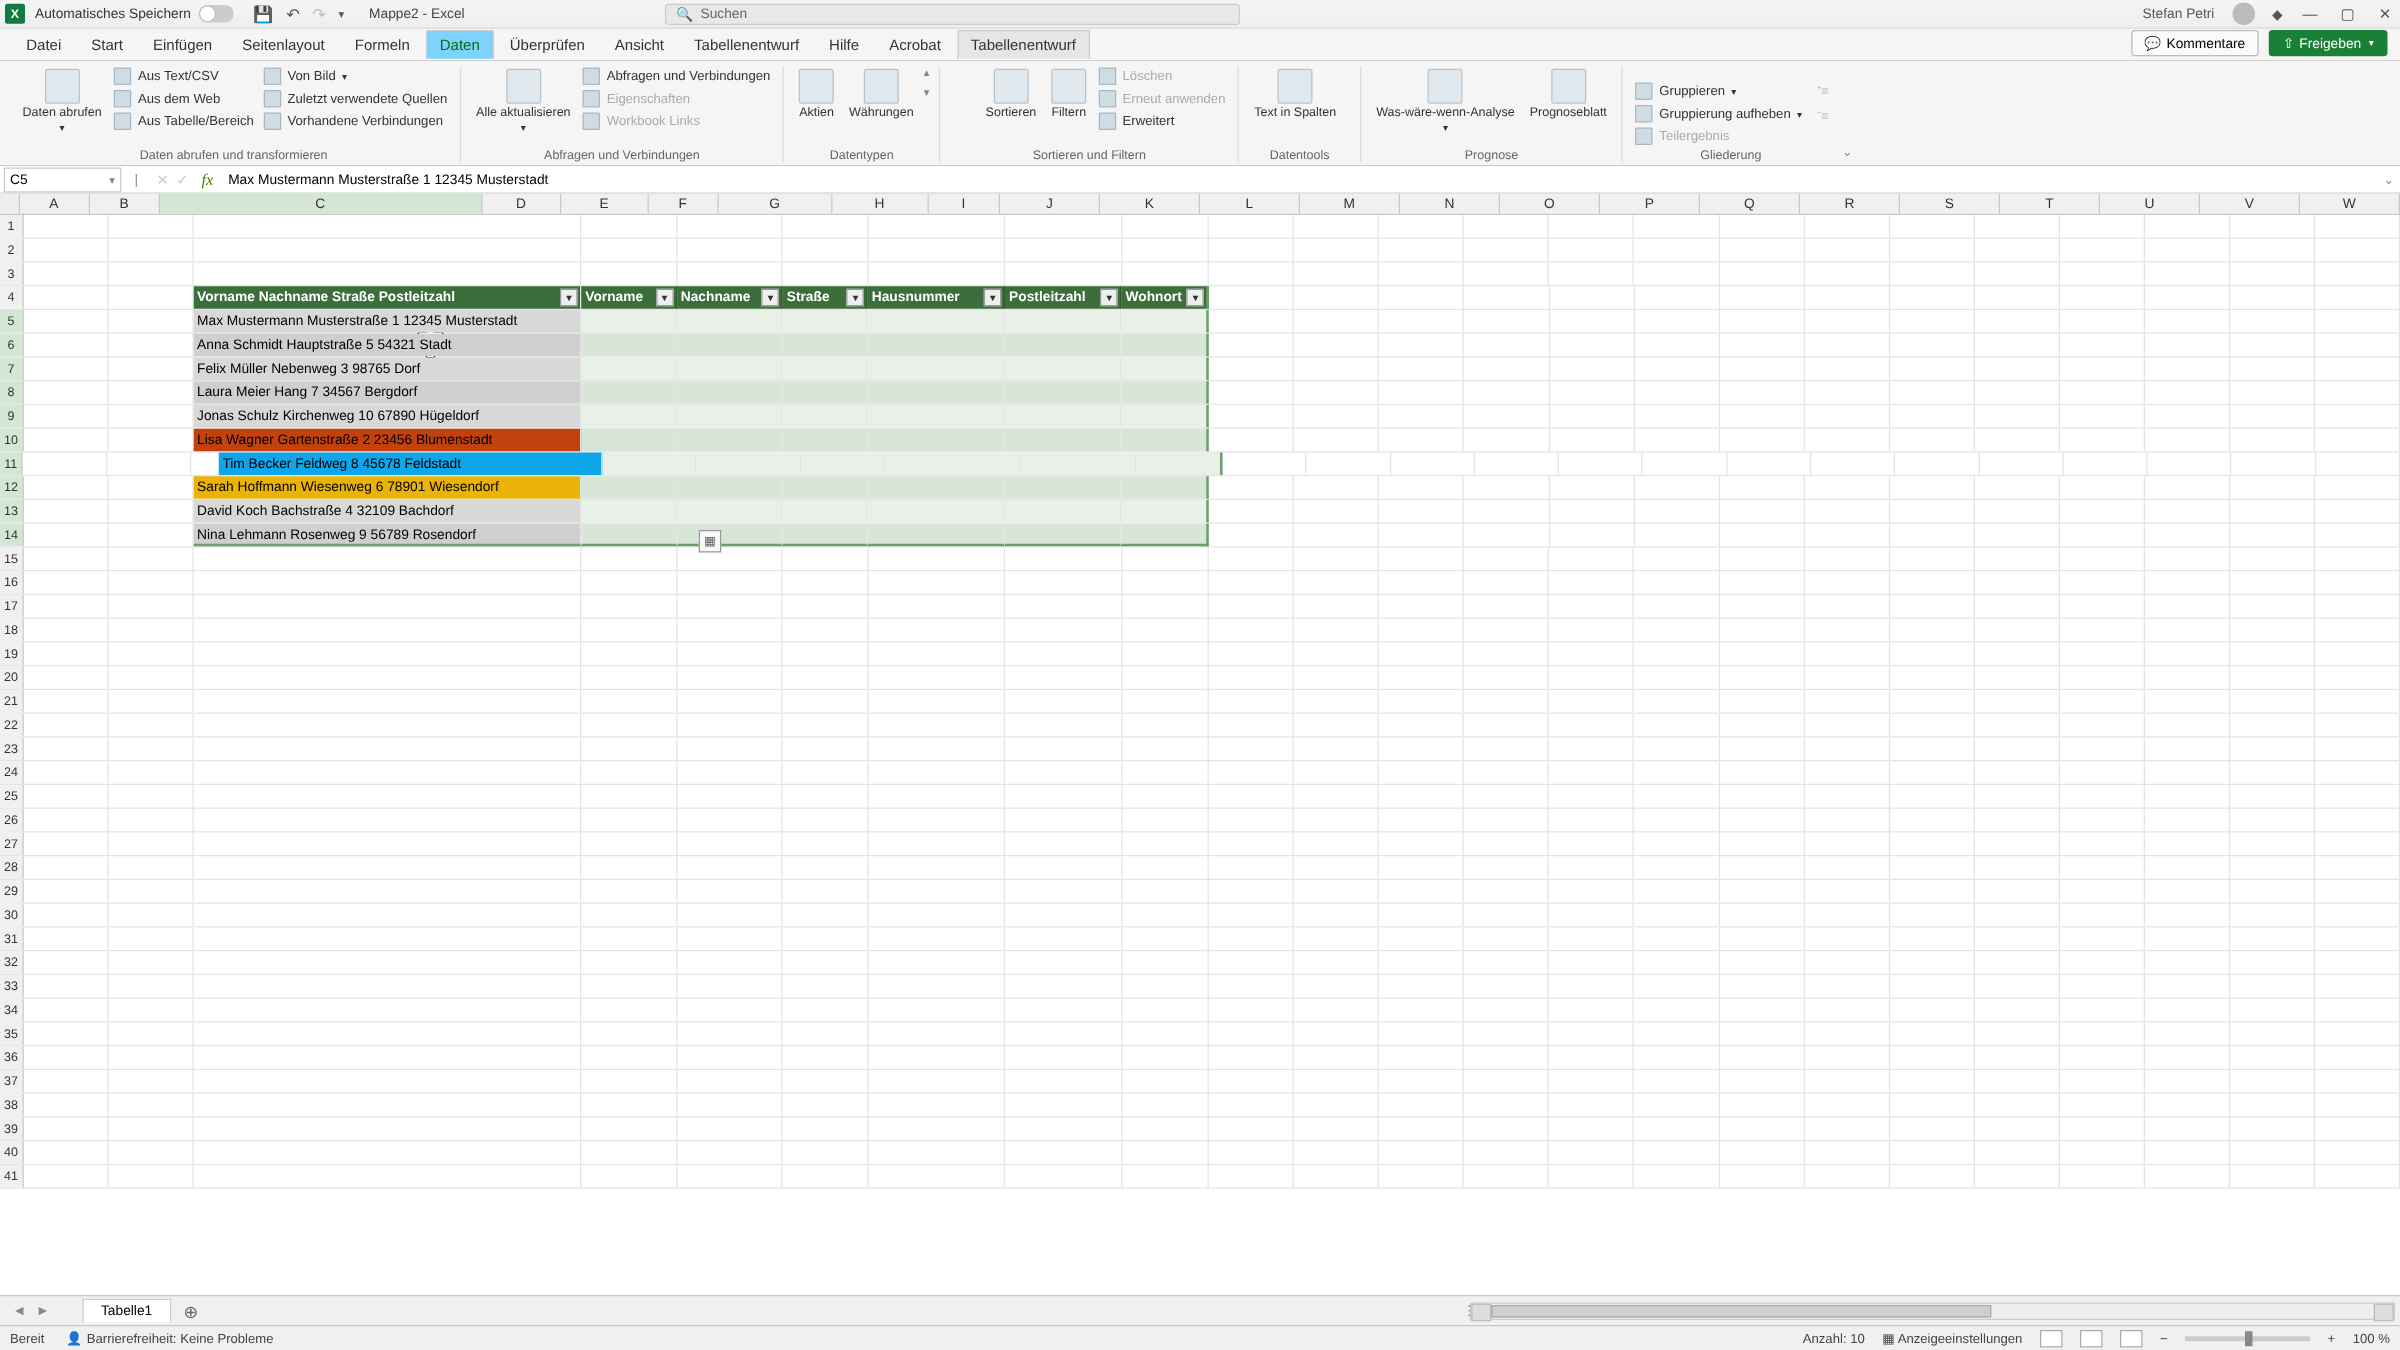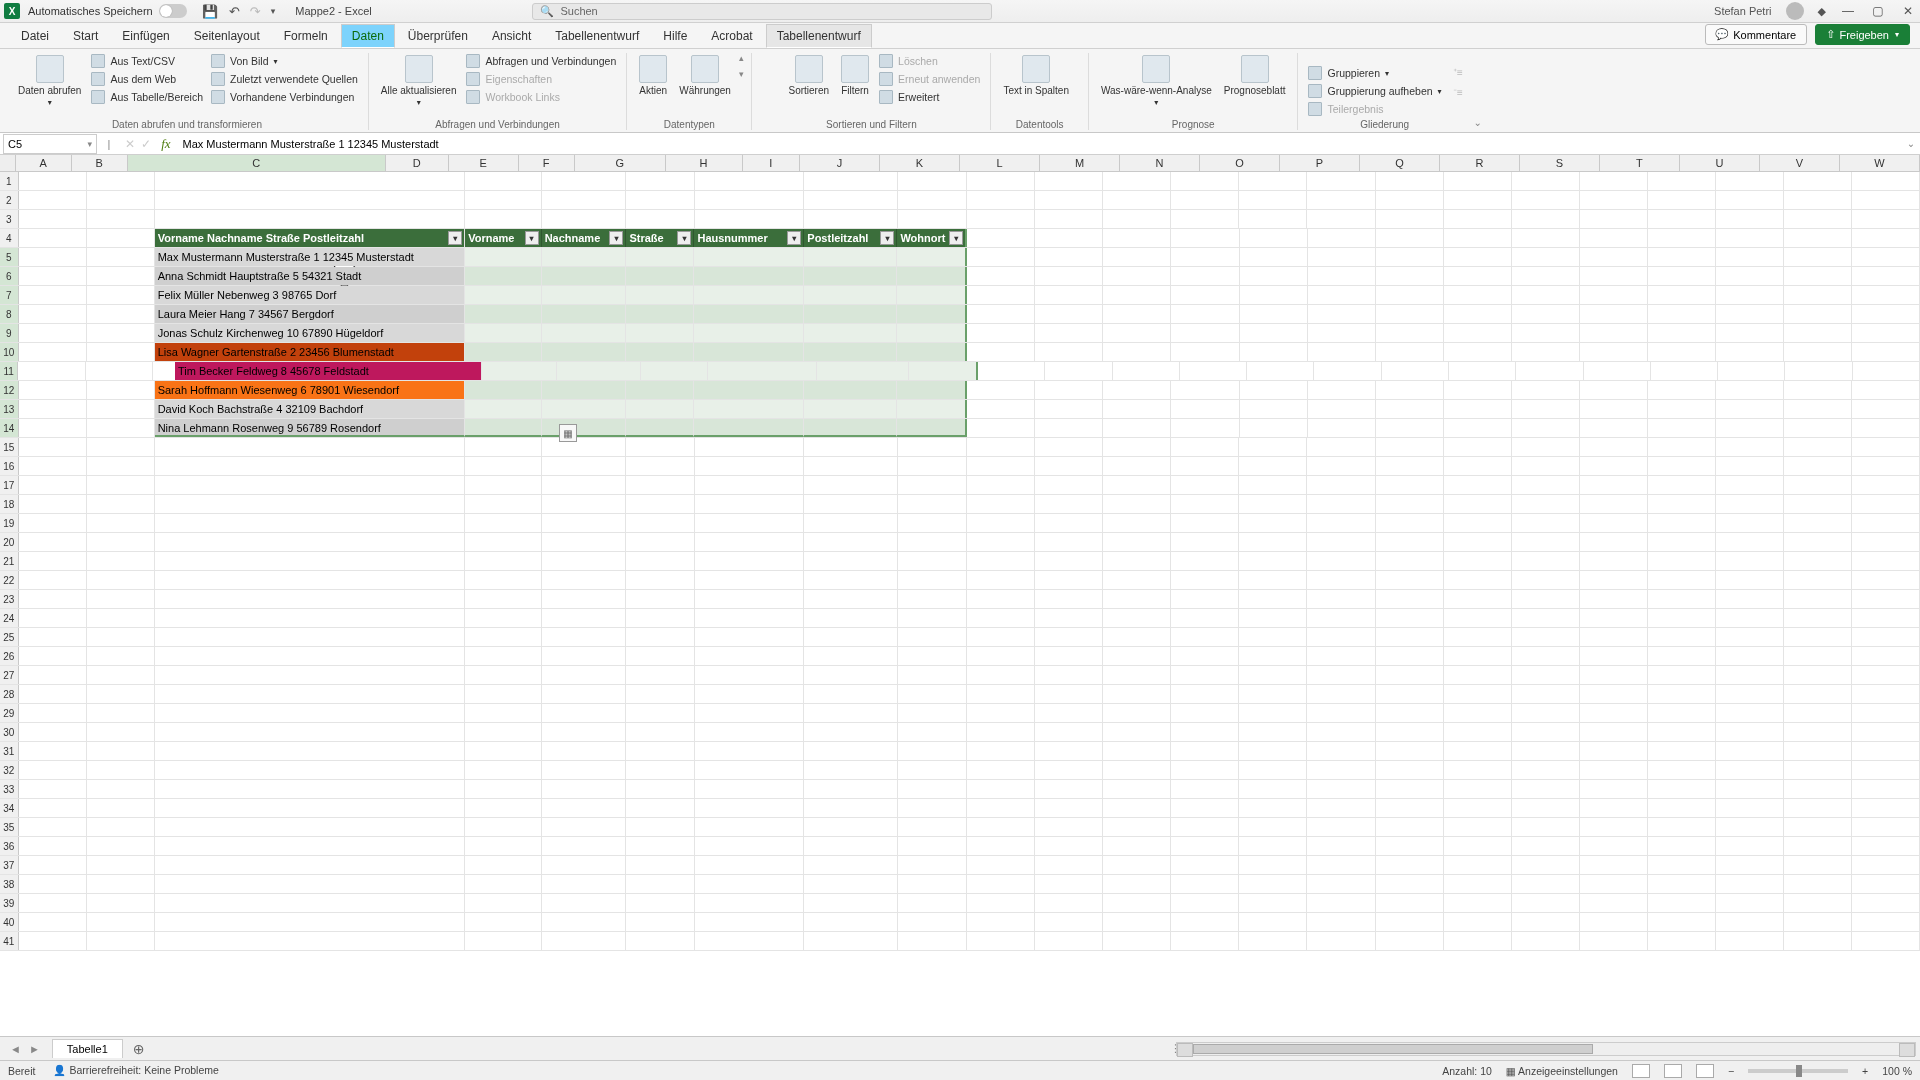--- a/index.html
+++ b/index.html
@@ -73,21 +73,21 @@
 
 
 .cursor-plus{position:absolute;left:336px;top:80px;font-size:28px;color:#fff;text-shadow:0 0 2px #000, -1px 0 #000,1px 0 #000,0 -1px #000,0 1px #000;pointer-events:none;font-weight:bold;}
 
 
 .qa-btn{position:absolute;left:559px;top:252px;width:18px;height:18px;border:1px solid #999;background:#f8f8f8;display:flex;align-items:center;justify-content:center;font-size:10px;color:#666;}
 
 
 .sheettabs{height:24px;background:#f0f0f0;border-top:1px solid #c8c8c8;display:flex;align-items:center;font-size:11px;}
 .sheettabs .nav{padding:0 10px;color:#888;display:flex;gap:8px;}
-.sheettab{padding:3px 14px;background:#fff;border:1px solid #ccc;border-bottom:none;margin-left:2px;}
+.sheettab{padding:3px 14px;background:#fff;border:1px solid #ccc;border-bottom:none;margin-left:16px;}
 .addsheet{padding:0 10px;color:#666;font-size:14px;}
 .hscroll{margin-left:auto;flex:0 0 740px;height:14px;background:#eee;border:1px solid #ccc;margin-right:4px;position:relative;}
 .hscroll::before,.hscroll::after{content:"";position:absolute;top:0;width:14px;height:12px;background:#ddd;border:1px solid #bbb;}
 .hscroll::before{left:0;} .hscroll::after{right:0;}
 .hscroll .thumb{position:absolute;left:16px;top:1px;height:10px;width:400px;background:#cfcfcf;border:1px solid #aaa;}
 
 
 .status{height:20px;background:#f0f0f0;border-top:1px solid #c8c8c8;display:flex;align-items:center;font-size:10.5px;color:#444;padding:0 8px;gap:18px;}
 .status .right{margin-left:auto;display:flex;align-items:center;gap:14px;}
 .viewbtn{width:18px;height:14px;border:1px solid #aaa;background:#fff;}
@@ -648,21 +648,21 @@
       <div class="cell wRest"></div>
       <div class="cell wRest"></div>
       <div class="cell wRest"></div>
       <div class="cell wRest"></div>
       <div class="cell wRest"></div>
     </div>
     <div class="gridrow">
       <div class="rowhdr sel">11</div>
       <div class="cell wA"></div>
       <div class="cell wB"></div>
-      <div class="cell wC band0 data" style="background: #be185d; margin-left: 22px;">Tim Becker Feldweg 8 45678 Feldstadt</div>
+      <div class="cell wC band0 data" style="background: #0ea5e9; margin-left: 22px;">Tim Becker Feldweg 8 45678 Feldstadt</div>
       <div class="cell wD band0"></div>
       <div class="cell wE band0"></div>
       <div class="cell wF band0"></div>
       <div class="cell wG band0"></div>
       <div class="cell wH band0"></div>
       <div class="cell wI band0" style="border-right: 2px solid rgb(106, 160, 106);"></div>
       <div class="cell wRest"></div>
       <div class="cell wRest"></div>
       <div class="cell wRest"></div>
       <div class="cell wRest"></div>
@@ -674,21 +674,21 @@
       <div class="cell wRest"></div>
       <div class="cell wRest"></div>
       <div class="cell wRest"></div>
       <div class="cell wRest"></div>
       <div class="cell wRest"></div>
     </div>
     <div class="gridrow">
       <div class="rowhdr sel">12</div>
       <div class="cell wA"></div>
       <div class="cell wB"></div>
-      <div class="cell wC band1 data" style="background: #f97316;">Sarah Hoffmann Wiesenweg 6 78901 Wiesendorf</div>
+      <div class="cell wC band1 data" style="background: #eab308;">Sarah Hoffmann Wiesenweg 6 78901 Wiesendorf</div>
       <div class="cell wD band1"></div>
       <div class="cell wE band1"></div>
       <div class="cell wF band1"></div>
       <div class="cell wG band1"></div>
       <div class="cell wH band1"></div>
       <div class="cell wI band1" style="border-right: 2px solid rgb(106, 160, 106);"></div>
       <div class="cell wRest"></div>
       <div class="cell wRest"></div>
       <div class="cell wRest"></div>
       <div class="cell wRest"></div>

